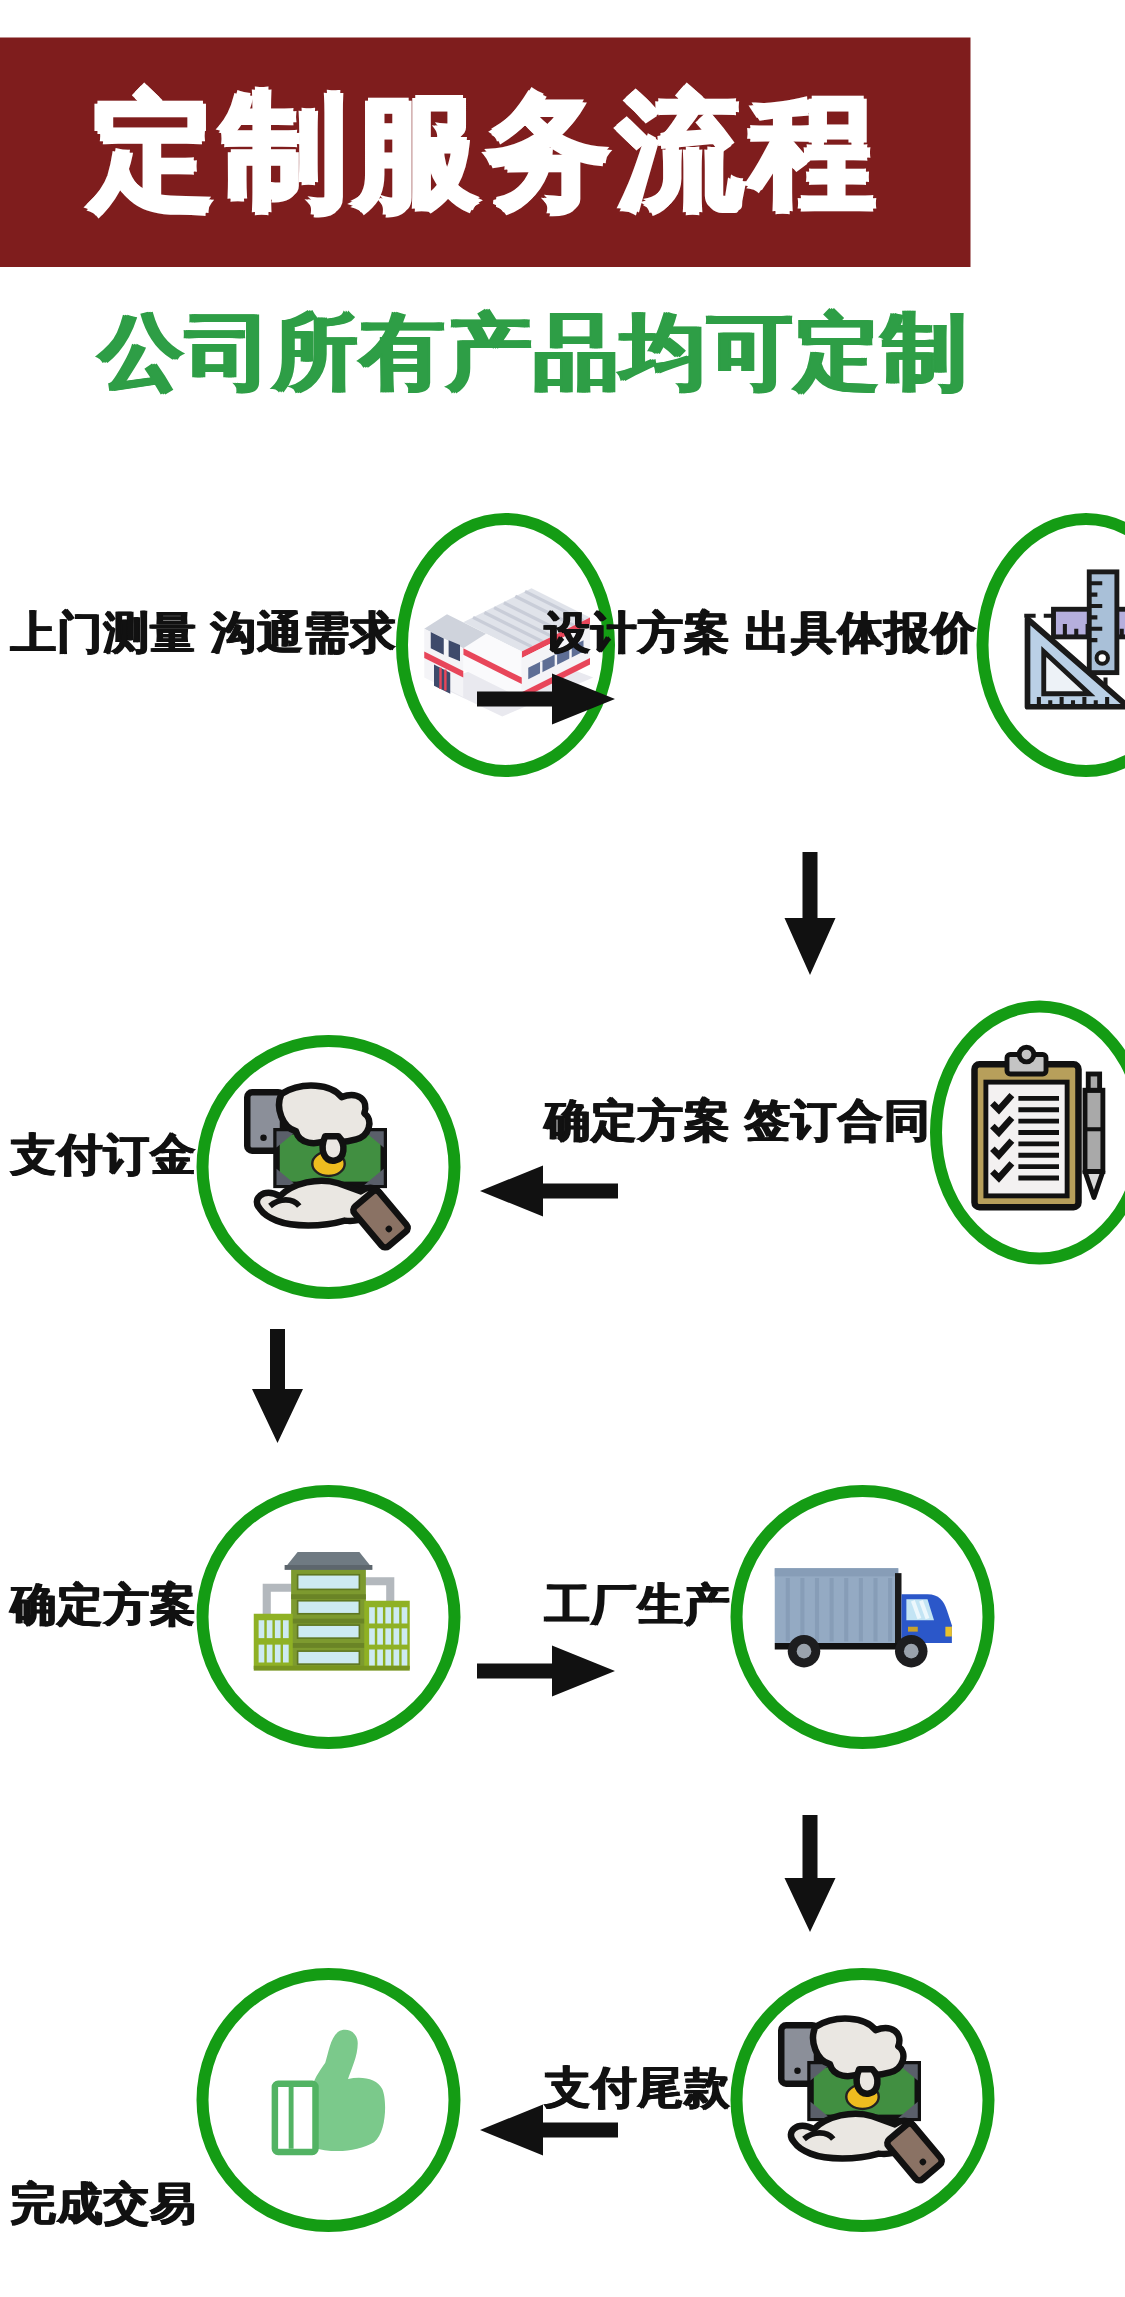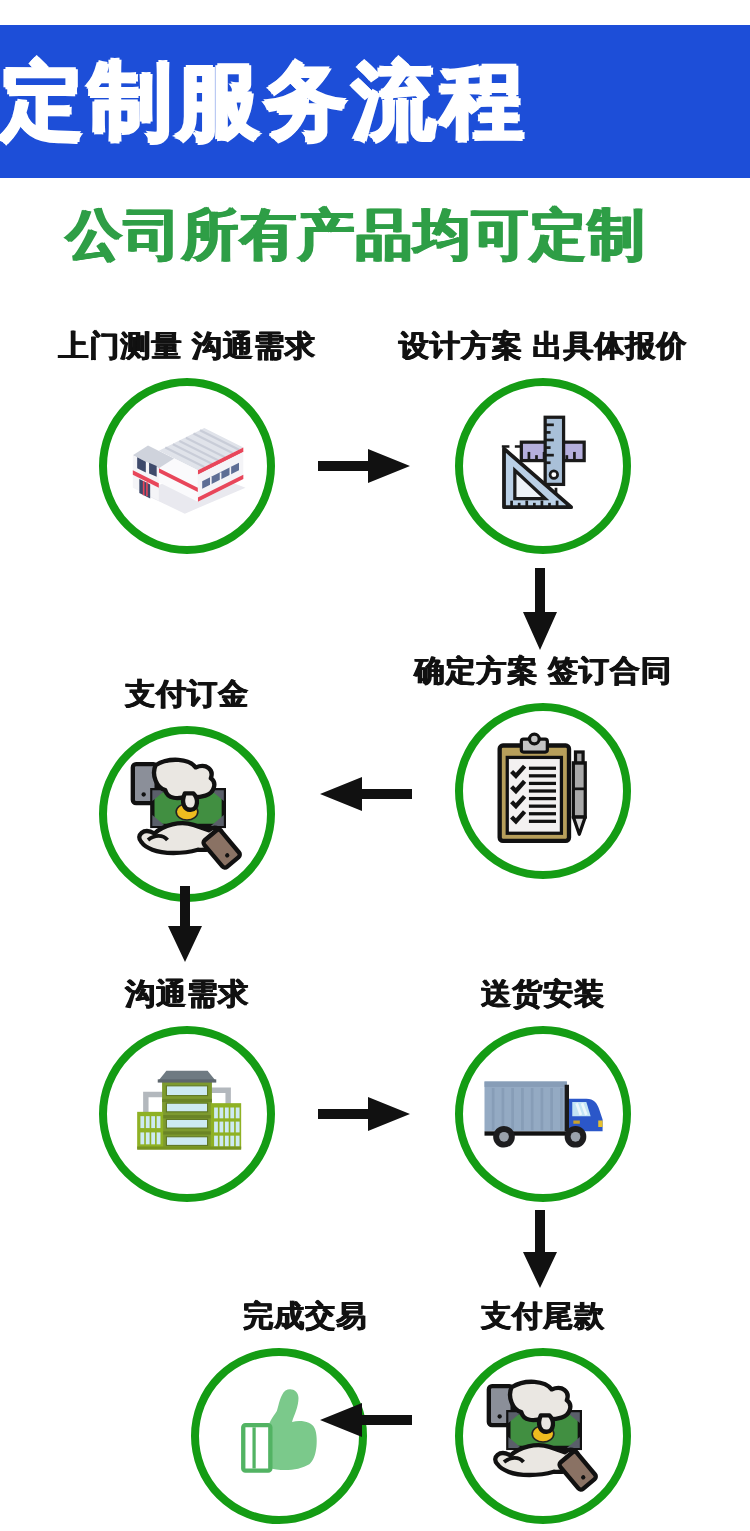--- a/index.html
+++ b/index.html
@@ -1,29 +1,29 @@
 <!DOCTYPE html>
 <html><head>
 <meta charset="utf-8">
 <style>
   * { margin:0; padding:0; box-sizing:border-box; }
   html,body { background:#ffffff; }
   body { font-family:"Liberation Sans","DejaVu Sans",sans-serif; }
   .page { position:relative; width:750px; height:1531px; background:#ffffff; overflow:hidden; }
 
-  .banner { position:absolute; top:25px; left:0; width:750px; height:153px;
-            background:#1d4ed8; display:flex; align-items:center; }
+  .banner { position:absolute; top:25px; left:0; width:647px; height:153px;
+            background:#7f1d1d; display:flex; align-items:center; justify-content:center; }
   .banner-title { color:#ffffff; font-size:84px; font-weight:900; letter-spacing:4px; white-space:nowrap;
                   text-shadow:2px 0 0 #fff,-2px 0 0 #fff,0 2px 0 #fff,0 -2px 0 #fff; }
 
   .subtitle { position:absolute; top:198px; left:0; width:712px; text-align:center;
               color:#2e9e46; font-size:56px; font-weight:900; letter-spacing:2px; white-space:nowrap;
               text-shadow:1.5px 0 0 currentColor,-1.5px 0 0 currentColor; }
 
-  .step { position:absolute; width:360px; display:flex; flex-direction:column; align-items:center; }
+  .step { position:absolute; width:360px; display:flex; flex-direction:row; align-items:center; }
   .step-label { height:36px; line-height:36px; font-size:30px; font-weight:900; color:#111;
                 letter-spacing:1px; white-space:nowrap;
                 text-shadow:1px 0 0 #111,-0.5px 0 0 #111; }
   .circle { margin-top:14px; width:176px; height:176px; border-radius:50%;
             border:8px solid #149c14; background:#fff;
             display:flex; align-items:center; justify-content:center; }
   .circle svg { width:130px; height:130px; display:block; }
 
   .s1 { left:7px;   top:328px; }
   .s2 { left:363px; top:328px; }
@@ -183,21 +183,21 @@
         <path d="M24,84 C30,79 38,79 42,84" fill="none" stroke="#111" stroke-width="3.5"></path>
         <g transform="rotate(-40 92 92)">
           <rect x="82" y="76" width="20" height="32" rx="3" fill="#8a7264" stroke="#111" stroke-width="4"></rect>
           <circle cx="92" cy="100" r="2" fill="#111"></circle>
         </g>
       </svg>
     </div>
   </div>
 
   <div class="step s5">
-    <div class="step-label">沟通需求</div>
+    <div class="step-label">确定方案</div>
     <div class="circle">
       <svg viewBox="0 0 120 120">
         <path d="M22,60 L22,42 L45,42" fill="none" stroke="#b3b8bd" stroke-width="5"></path>
         <path d="M98,54 L98,38 L75,38" fill="none" stroke="#b3b8bd" stroke-width="5"></path>
         <rect x="37" y="30" width="46" height="62" fill="#7d9a2f"></rect>
         <rect x="37" y="46" width="46" height="3" fill="#6a8426"></rect>
         <rect x="37" y="61" width="46" height="3" fill="#6a8426"></rect>
         <rect x="37" y="76" width="46" height="3" fill="#6a8426"></rect>
         <g fill="#cdeaf2" stroke="#5f7722" stroke-width="1">
           <rect x="41" y="34" width="38" height="9"></rect>
@@ -235,21 +235,21 @@
           <rect x="95" y="80" width="3.5" height="10"></rect>
             <rect x="100" y="80" width="3.5" height="10"></rect>
             <rect x="105" y="80" width="3.5" height="10"></rect>
         </g>
         <rect x="14" y="90" width="96" height="3" fill="#77941f"></rect>
       </svg>
     </div>
   </div>
 
   <div class="step s6">
-    <div class="step-label">送货安装</div>
+    <div class="step-label">工厂生产</div>
     <div class="circle">
       <svg viewBox="0 0 120 120">
         <rect x="6" y="30" width="76" height="46" fill="#94aac3"></rect>
         <rect x="6" y="30" width="76" height="5" fill="#879db7"></rect>
         <g stroke="#879db7" stroke-width="2.5">
           <line x1="14" y1="36" x2="14" y2="75"></line>
             <line x1="23" y1="36" x2="23" y2="75"></line>
           <line x1="32" y1="36" x2="32" y2="75"></line>
             <line x1="41" y1="36" x2="41" y2="75"></line>
           <line x1="50" y1="36" x2="50" y2="75"></line>

